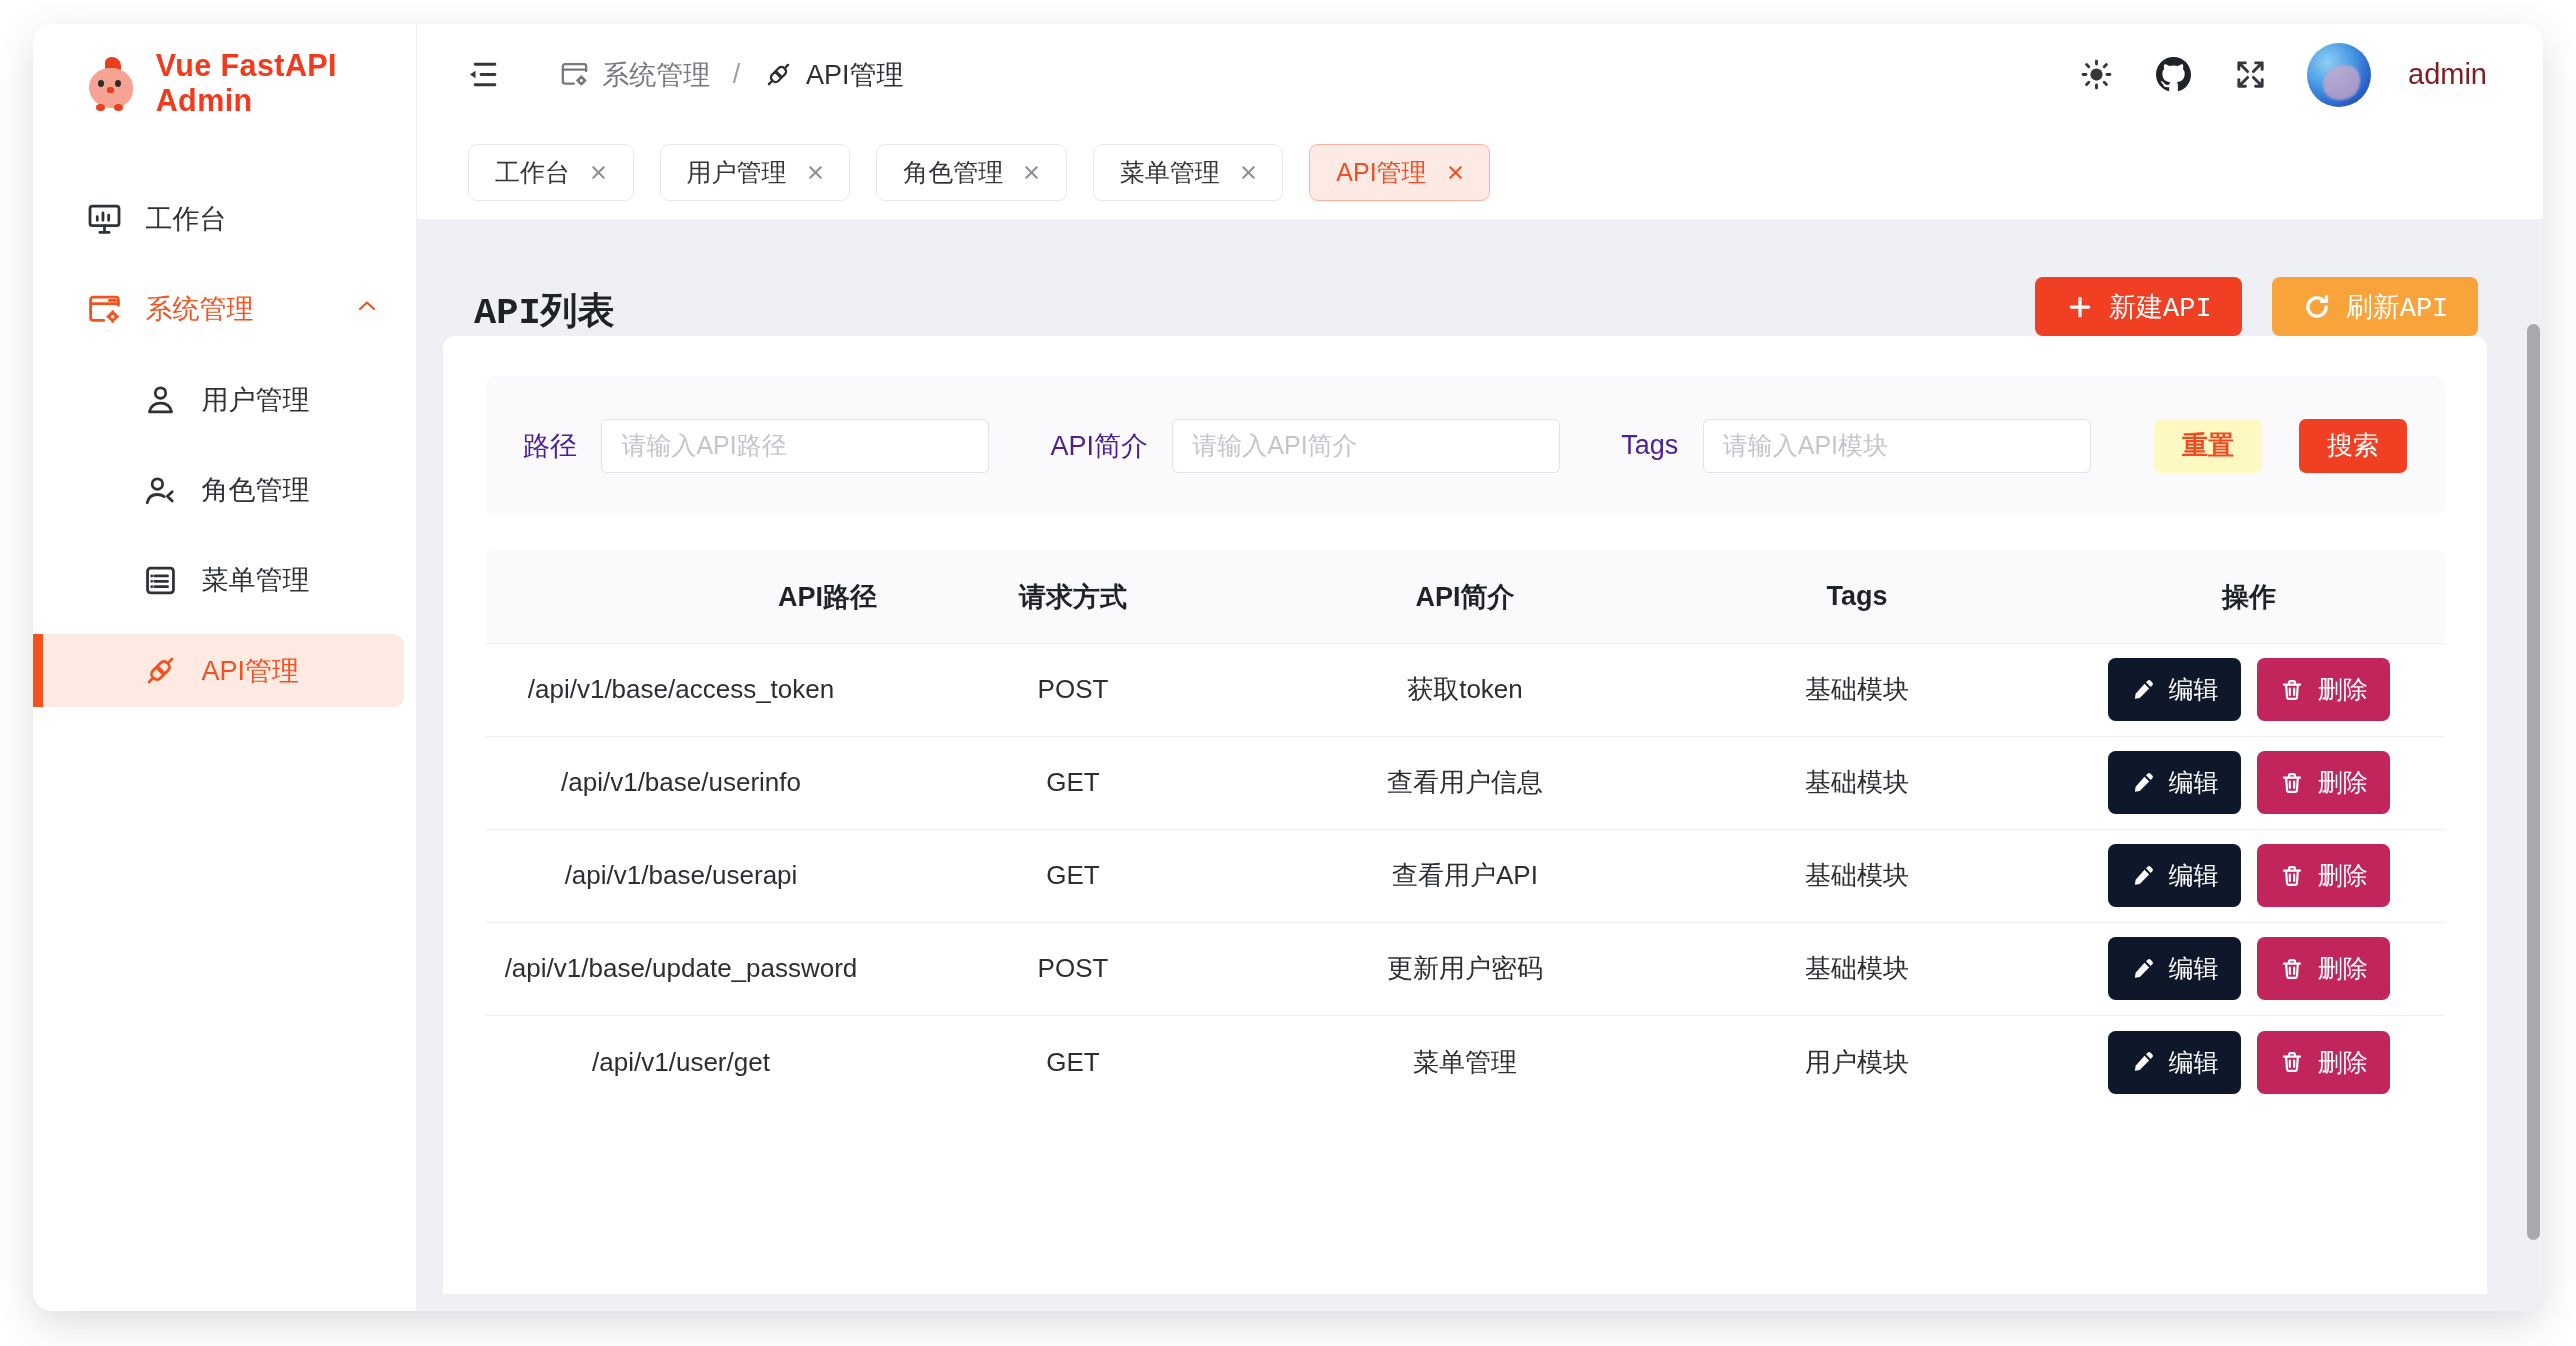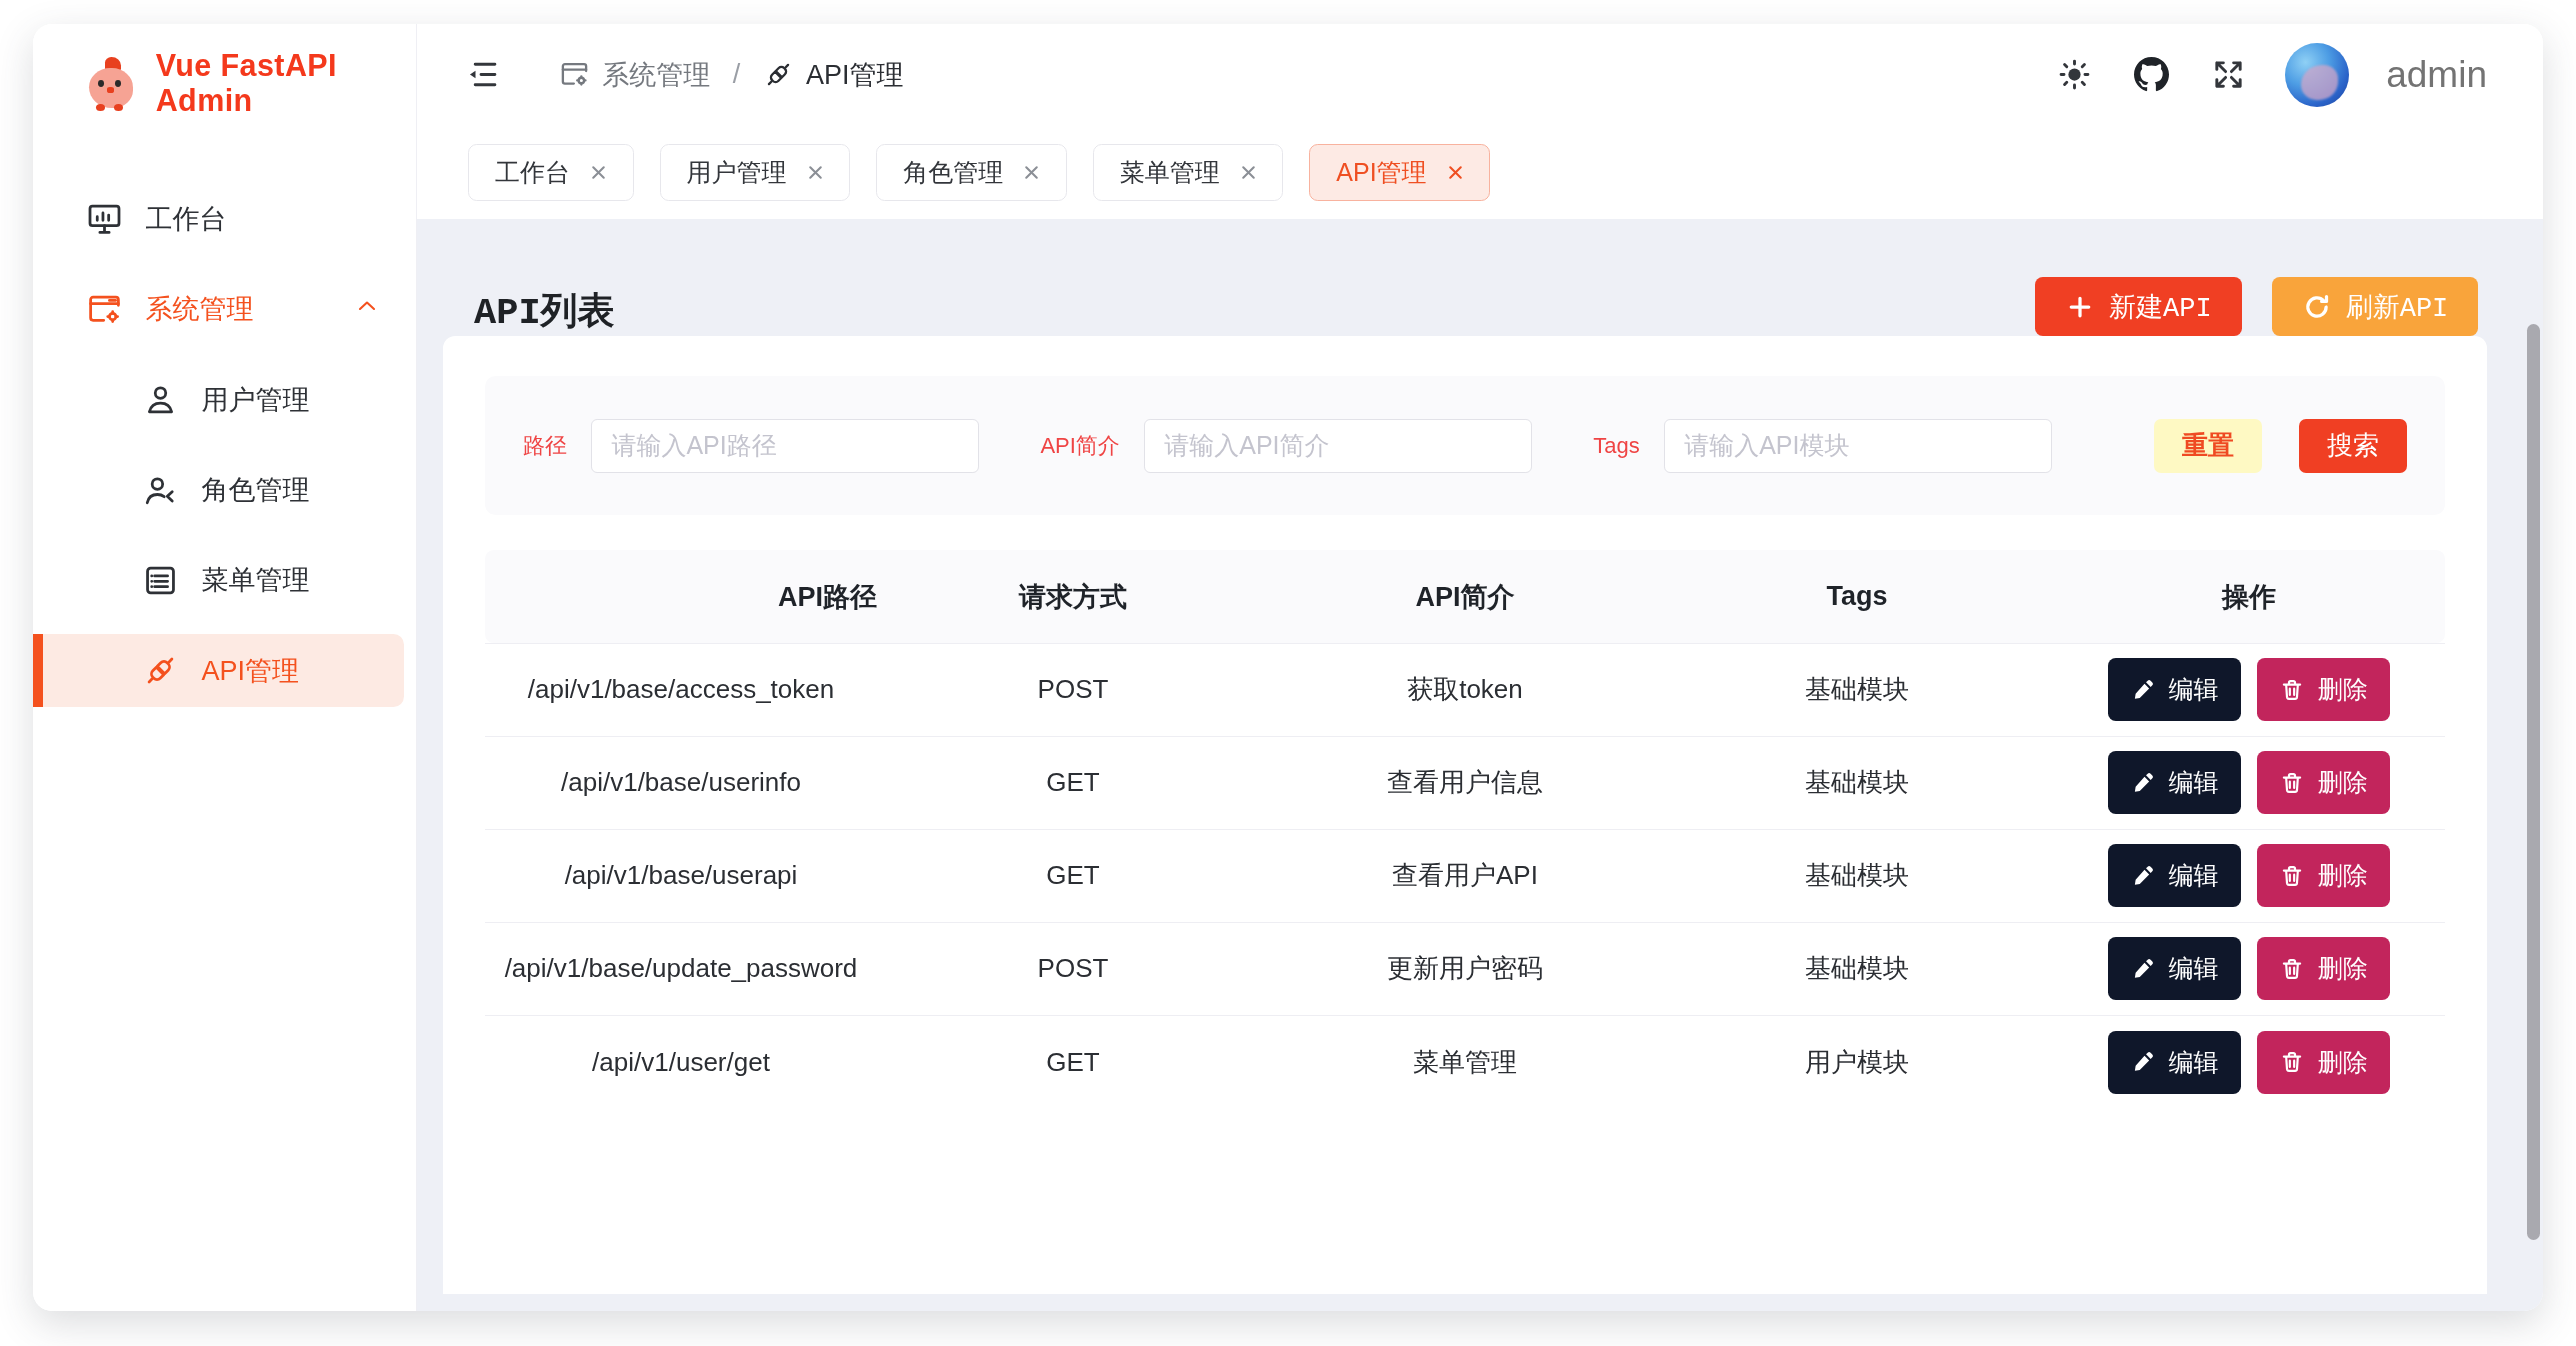--- a/index.html
+++ b/index.html
@@ -47,21 +47,21 @@
   .crumb-item { display:flex; align-items:center; gap:12.2px; cursor:pointer; }
   .crumb-item svg { width:31px; height:31px; fill:none; stroke-width:1.8; stroke-linecap:round; stroke-linejoin:round; }
   .crumb-item.dim { color:#75797f; } .crumb-item.dim svg { stroke:#75797f; }
   .crumb-item.cur { color:#2b2e33; } .crumb-item.cur svg { stroke:#2b2e33; }
   .crumb-sep { color:#9a9ea5; margin:0 5.2px; }
   .hdr-right { margin-left:auto; display:flex; align-items:center; gap:37px; }
   .avatar { width:64px; height:64px; border-radius:50%; flex:none; cursor:pointer;
     background:radial-gradient(circle at 32% 30%, #8fd0f5 0%, #4d9de4 38%, #2a63c9 70%, #1c3f96 100%); position:relative; overflow:hidden; }
   .avatar::after { content:""; position:absolute; left:15.7px; top:22.6px; width:37px; height:35px;
     background:#cfa6c8; border-radius:60% 40% 55% 45%; opacity:.75; filter:blur(0.9px); }
-  .username { font-size:37px; color:#737373; }
+  .username { font-size:29px; color:#7f1d1d; }
 
   
   .tabbar { height:94px; flex:none; display:flex; align-items:center; gap:26px; padding:0 0 0 51px; background:#fff; }
   .tab { height:57px; padding:0 22.6px 0 26px; border:1.7px solid #e7e7ec; border-radius:8.7px; background:#fff;
     display:flex; align-items:center; gap:17.4px; font-size:25px; color:#33363b; cursor:pointer; }
   .tab .tab-close { width:22.6px; height:22.6px; display:flex; align-items:center; justify-content:center; }
   .tab .tab-close svg { width:21px; height:21px; stroke:#8b8f96; fill:none; stroke-width:2.4; stroke-linecap:round; }
   .tab.active { background:#fdeae4; border-color:#f8b29e; color:#ef4f22; }
   .tab.active .tab-close svg { stroke:#ef4f22; }
 
@@ -72,21 +72,21 @@
   .title-actions { margin-left:auto; display:flex; gap:30px; }
   .btn-big { height:59px; border:none; border-radius:7.8px; display:flex; align-items:center; gap:14px;
     padding:0 30px; font-size:27px; color:#fff; cursor:pointer; font-family:inherit; }
   .btn-big svg { width:30px; height:30px; stroke:#fff; fill:none; stroke-width:2.6; stroke-linecap:round; stroke-linejoin:round; }
   .btn-new { background:#f03f23; }
   .btn-refresh { background:#f9a43b; }
 
   .card { background:#fff; border-radius:12.2px 12.2px 0 0; padding:40px 42px 0 42px; height:958px; }
 
   .filterbar { background:#fafafc; border-radius:10.5px; height:139px; display:flex; align-items:center; padding:0 38px; }
-  .f-label { font-size:22px; color:#ef4444; flex:none; }
+  .f-label { font-size:27px; color:#4c1d95; flex:none; }
   .f-input { height:54px; width:388px; border:1.7px solid #e2e2e8; border-radius:6.1px; background:#fff;
     font-size:25px; padding:0 19px; color:#33363b; margin-left:24.4px; font-family:inherit; }
   .f-input::placeholder { color:#c4c4ce; }
   .f-gap { width:61px; flex:none; } .f-gap.big { flex:1; }
   .btn-small { height:54px; padding:0 28px; border:none; border-radius:7px; font-size:26px; cursor:pointer; font-family:inherit; }
   .btn-reset { background:#fef9c3; color:#ef4a22; margin-right:37px;font-weight:bold; }
   .btn-search { background:#f03f23; color:#fff; }
 
   
   table.api { width:100%; border-collapse:collapse; margin-top:35px; table-layout:fixed; }

